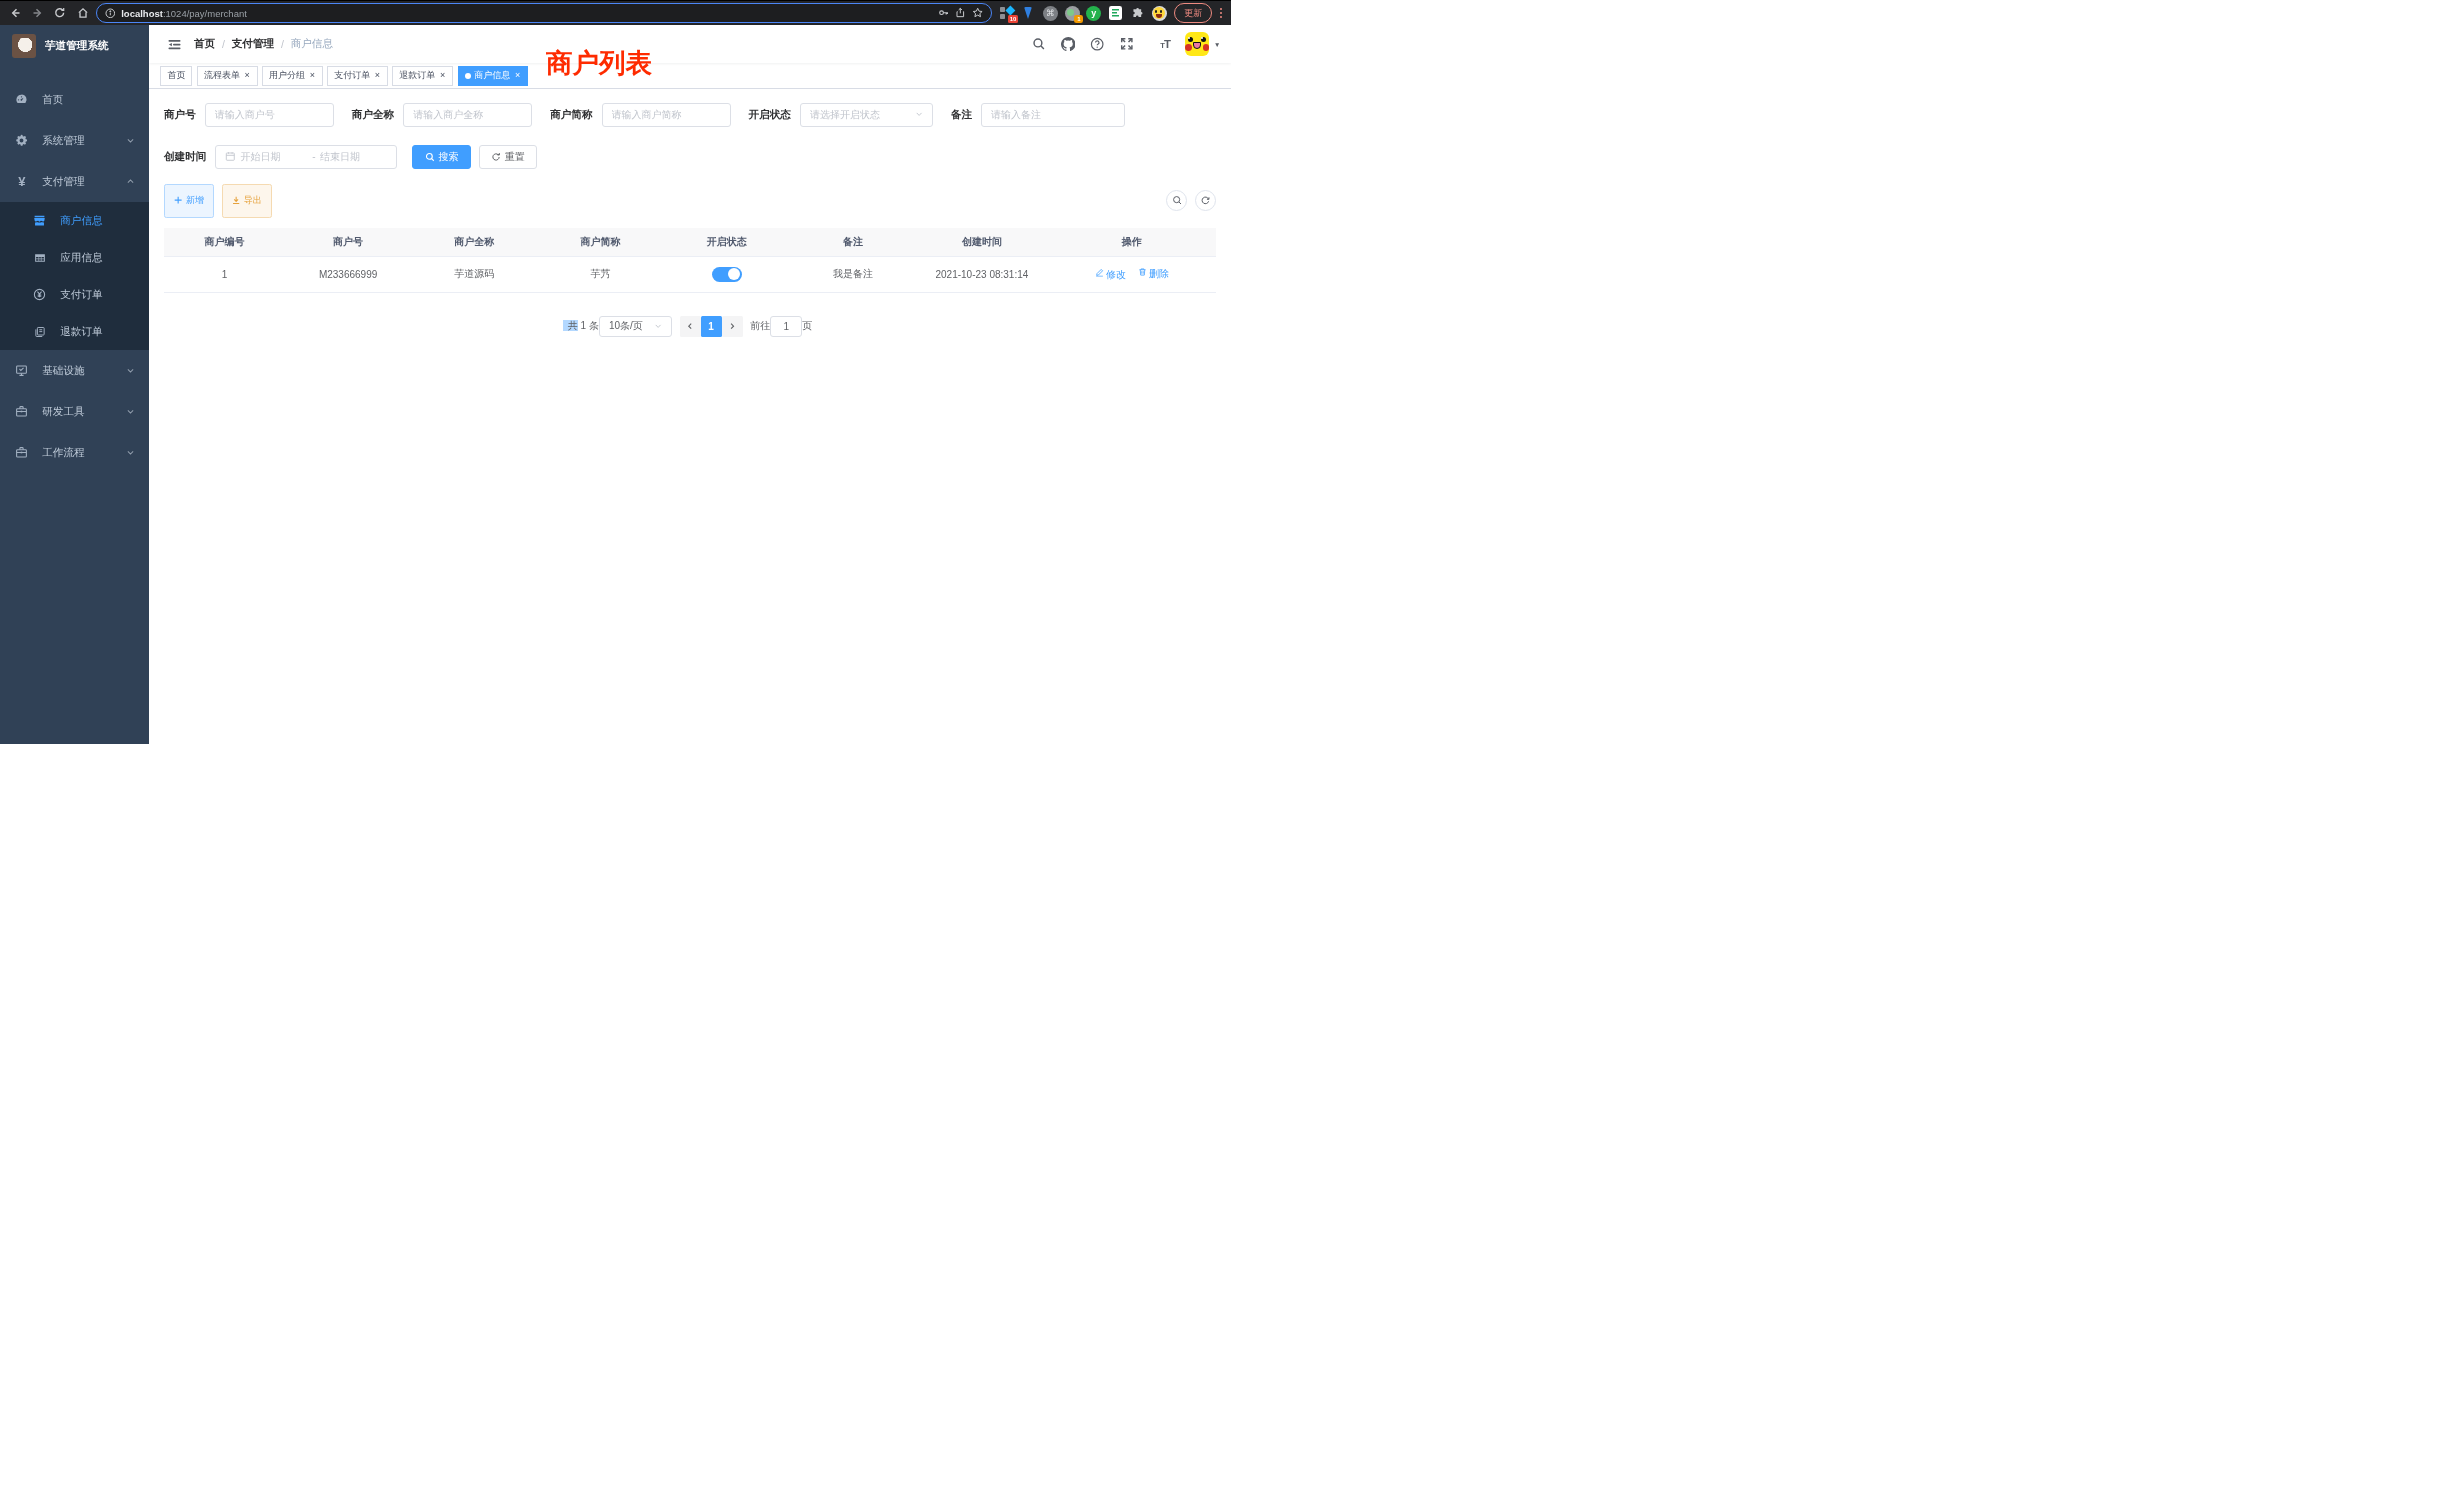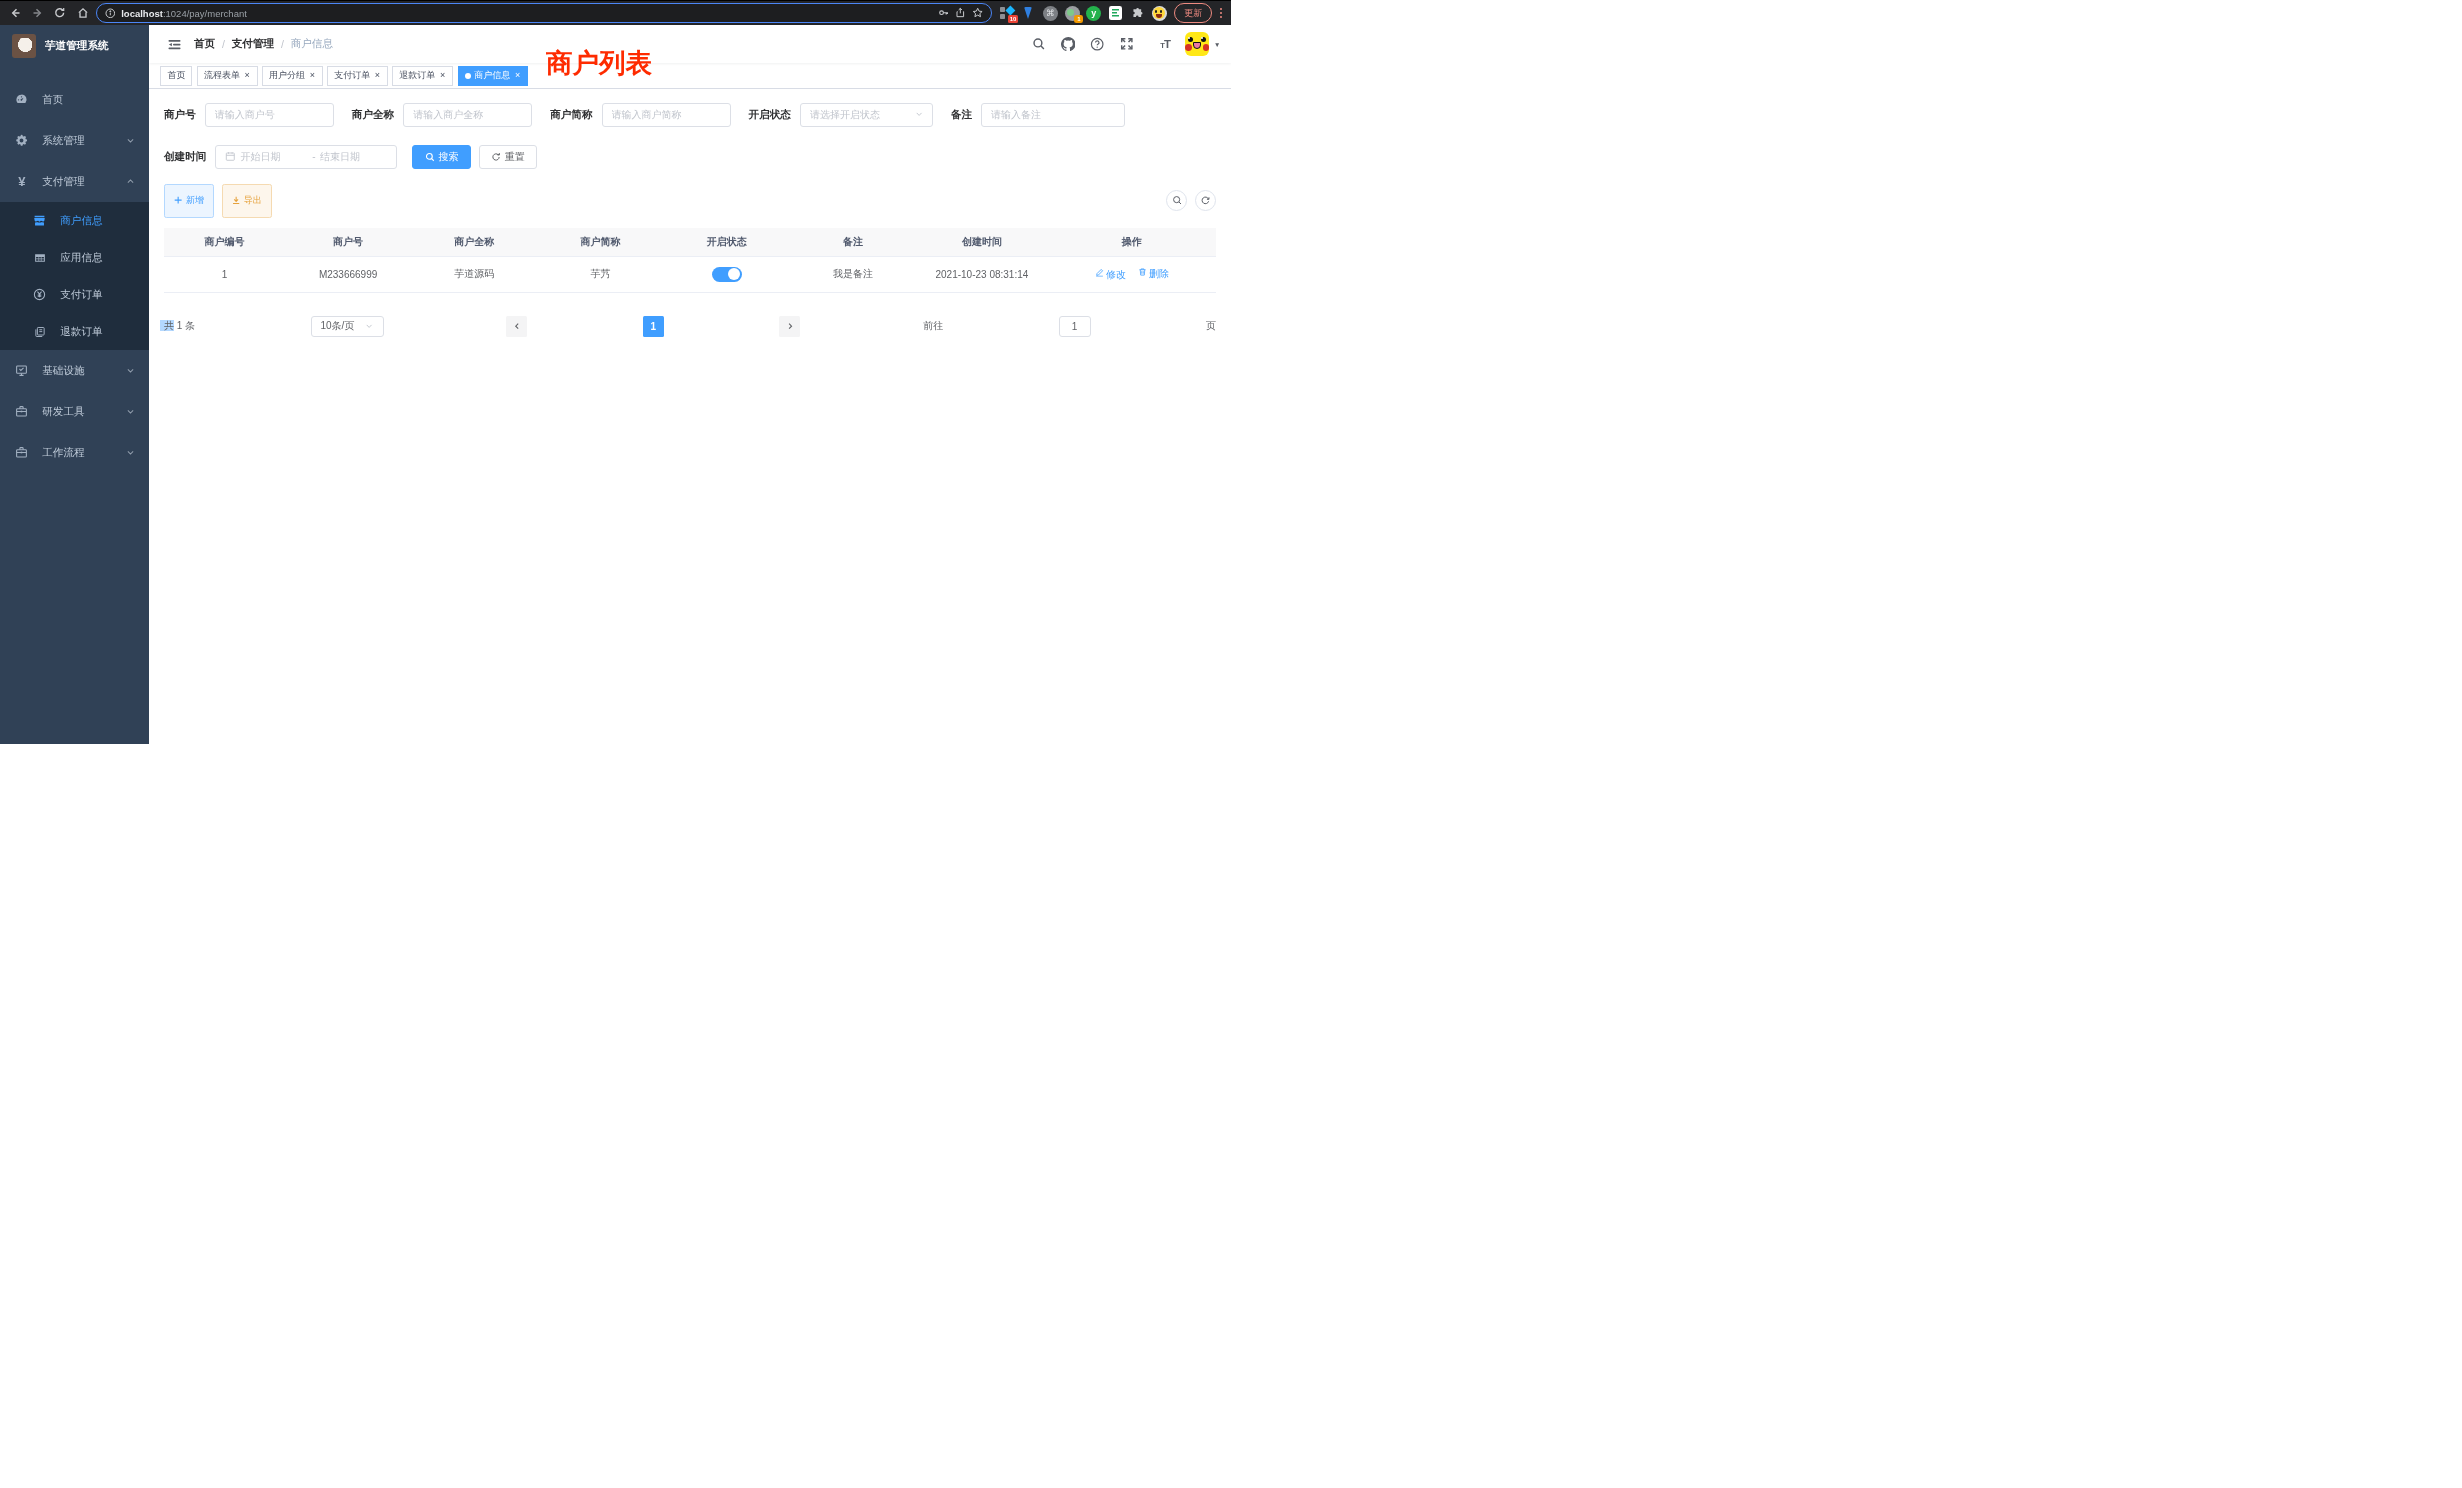--- a/index.html
+++ b/index.html
@@ -138,21 +138,21 @@
     border-bottom:0.8px solid #ebeef5; }
   table.grid td { color:#606266; height:36px; text-align:center; border-bottom:0.8px solid #ebeef5; }
   .switch { width:30px; height:15px; border-radius:7.6px; background:#409eff; position:relative;
     display:inline-block; vertical-align:middle; cursor:pointer; }
   .switch::after { content:""; position:absolute; right:1.5px; top:1.5px; width:12px; height:12px;
     border-radius:50%; background:#fff; }
   .op-link { color:#409eff; display:inline-flex; gap:2.3px; cursor:pointer; }
   .op-link + .op-link { margin-left:9px; }
 
   
-  .pager { display:flex; align-items:center; justify-content:space-between; margin-top:23px; font-size:10px; color:#606266; }
+  .pager { display:flex; align-items:center; justify-content:center; margin-top:23px; font-size:10px; color:#606266; }
   .sel-highlight { background:#b3d8ff; padding-left:4.5px; margin-left:-4.5px; }
   .page-size { width:73px; height:21px; justify-content:space-between; }
   .pg-btn { width:21px; height:21px; border-radius:1.5px; background:#f4f4f5; color:#606266;
     display:flex; align-items:center; justify-content:center; cursor:pointer; }
   .pg-btn.active { background:#409eff; color:#fff; font-weight:600; }
   .goto-input { width:32px; height:21px; justify-content:center; }
   .goto-input input { text-align:center; }
   .pager .gap-l { margin-left:7.6px; }
 </style>
 </head>

